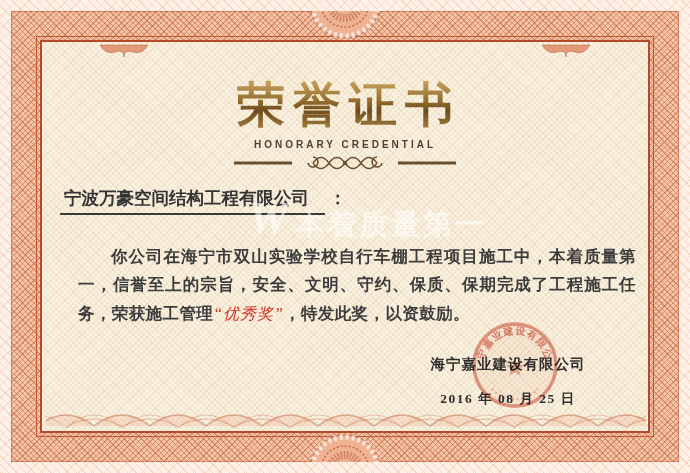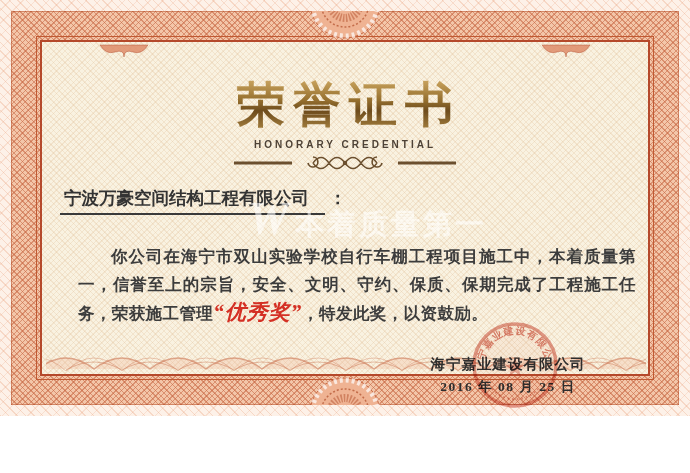--- a/index.html
+++ b/index.html
@@ -1,21 +1,21 @@
 <!DOCTYPE html>
 <html><head>
 <meta charset="utf-8">
 <style>
   html,body{margin:0;padding:0;}
   body{
     width:690px;height:473px;overflow:hidden;
     font-family:"Liberation Serif","DejaVu Serif",serif;
   }
   .cert{
-    position:relative;width:690px;height:416px;overflow:hidden;
+    position:relative;width:690px;height:473px;overflow:hidden;
     background-color:#fdf1e8;
     background-image:
       repeating-linear-gradient(45deg, rgba(232,158,120,0.30) 0 1px, transparent 1px 6px),
       repeating-linear-gradient(-45deg, rgba(232,158,120,0.22) 0 1px, transparent 1px 9px);
   }
   
   .band{
     position:absolute;left:11px;top:11px;right:11px;bottom:11px;z-index:1;
     background-color:#f3c6a9;
     background-image:
@@ -60,34 +60,34 @@
   .recipient{position:absolute;left:60px;top:186px;z-index:4;font-size:17.5px;font-weight:bold;color:#333;}
   .recipient .name{border-bottom:2px solid #3a3a3a;padding:0 16px 3px 4px;display:inline-block;}
   .recipient .colon{margin-left:4px;}
 
   .body-text{
     position:absolute;left:78px;top:226px;width:558px;z-index:4;
     font-size:16.5px;line-height:28.5px;color:#3c3c3c;font-weight:600;
     text-align:justify;text-indent:2em;letter-spacing:0.4px;
   }
   .award{
-    font-size:21px;font-weight:bold;font-style:italic;color:#d43024;
+    font-size:16px;font-weight:normal;font-style:italic;color:#d43024;
     letter-spacing:1px;line-height:1;
   }
 
   .watermark{
     position:absolute;left:248px;top:192px;z-index:5;display:flex;align-items:baseline;
     color:rgba(255,255,255,0.58);pointer-events:none;white-space:nowrap;
   }
   .watermark .wm-logo{font-size:46px;font-weight:bold;font-style:italic;margin-right:6px;}
   .watermark .wm-text{font-size:29px;font-weight:bold;letter-spacing:3px;}
 
   .sign-block{position:absolute;left:398px;top:355px;width:220px;text-align:center;z-index:4;}
   .issuer{font-size:14.5px;font-weight:bold;letter-spacing:1px;color:#2e2e2e;}
-  .date{margin-top:4px;font-size:13.5px;font-weight:bold;letter-spacing:1.5px;color:#2e2e2e;}
+  .date{margin-top:16px;font-size:13.5px;font-weight:bold;letter-spacing:1.5px;color:#2e2e2e;}
 
   .seal{position:absolute;left:465px;top:315px;width:100px;height:100px;z-index:5;mix-blend-mode:multiply;}
 </style>
 </head>
 <body>
 
 <div class="cert">
 
   <div class="band"></div>
 

